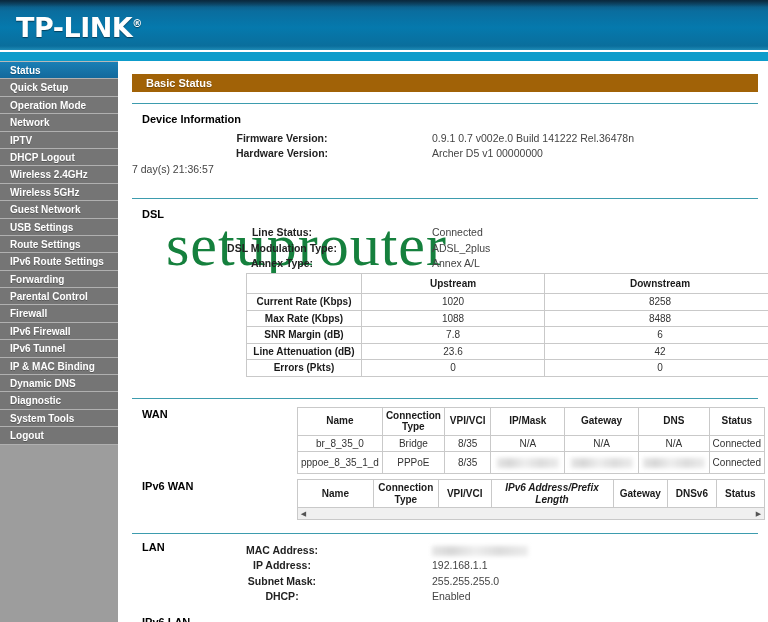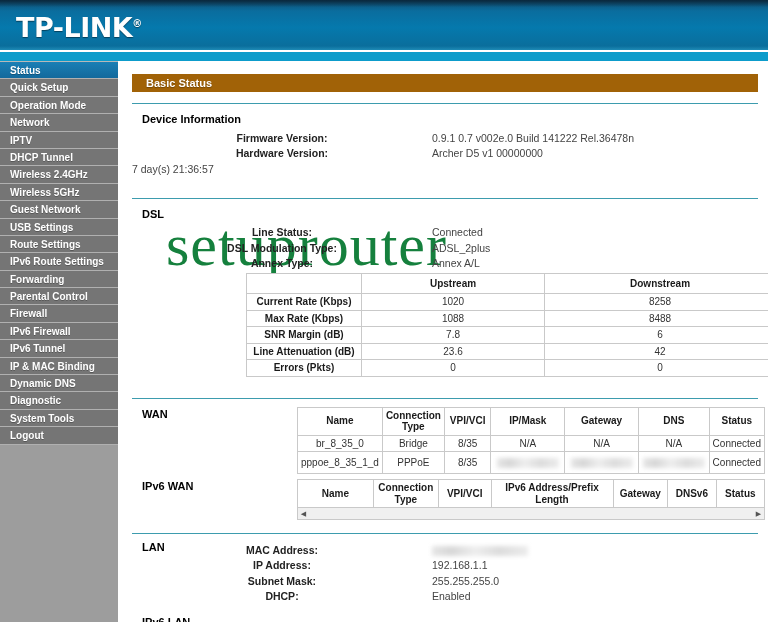--- a/index.html
+++ b/index.html
@@ -226,21 +226,21 @@
   .wan-table th.c-dns   { width: 72px; }
   .wan-table th.c-st    { width: 50px; }
   .wan-table td.tall { height: 22px; margin-left: 42px; }
   .wan-table td .redacted { width: 62px; }
 
   .ipv6-wrap { margin-left: 165px; margin-top: -18px; }
   .ipv6-table { width: 468px; }
   .ipv6-table th.c6-name { width: 72px; }
   .ipv6-table th.c6-ct   { width: 62px; }
   .ipv6-table th.c6-vpi  { width: 50px; }
-  .ipv6-table th.c6-addr { width: 116px; }
+  .ipv6-table th.c6-addr { width: 116px; font-style: italic; }
   .ipv6-table th.c6-gw   { width: 52px; }
   .ipv6-table th.c6-dns  { width: 46px; }
   .ipv6-table th.c6-st   { width: 46px; }
 
   .hscroll {
     width: 468px;
     height: 12px;
     background: #f0f0f0;
     border: 1px solid #c9c9c9;
     border-top: none;
@@ -276,21 +276,21 @@
   <div class="header-underbar"></div>
 
   <div class="body-wrap">
 
     <div class="sidebar">
       <div class="nav-item active">Status</div>
       <div class="nav-item">Quick Setup</div>
       <div class="nav-item">Operation Mode</div>
       <div class="nav-item">Network</div>
       <div class="nav-item">IPTV</div>
-      <div class="nav-item">DHCP Tunnel</div>
+      <div class="nav-item">DHCP Logout</div>
       <div class="nav-item">Wireless 2.4GHz</div>
       <div class="nav-item">Wireless 5GHz</div>
       <div class="nav-item">Guest Network</div>
       <div class="nav-item">USB Settings</div>
       <div class="nav-item">Route Settings</div>
       <div class="nav-item">IPv6 Route Settings</div>
       <div class="nav-item">Forwarding</div>
       <div class="nav-item">Parental Control</div>
       <div class="nav-item">Firewall</div>
       <div class="nav-item">IPv6 Firewall</div>

